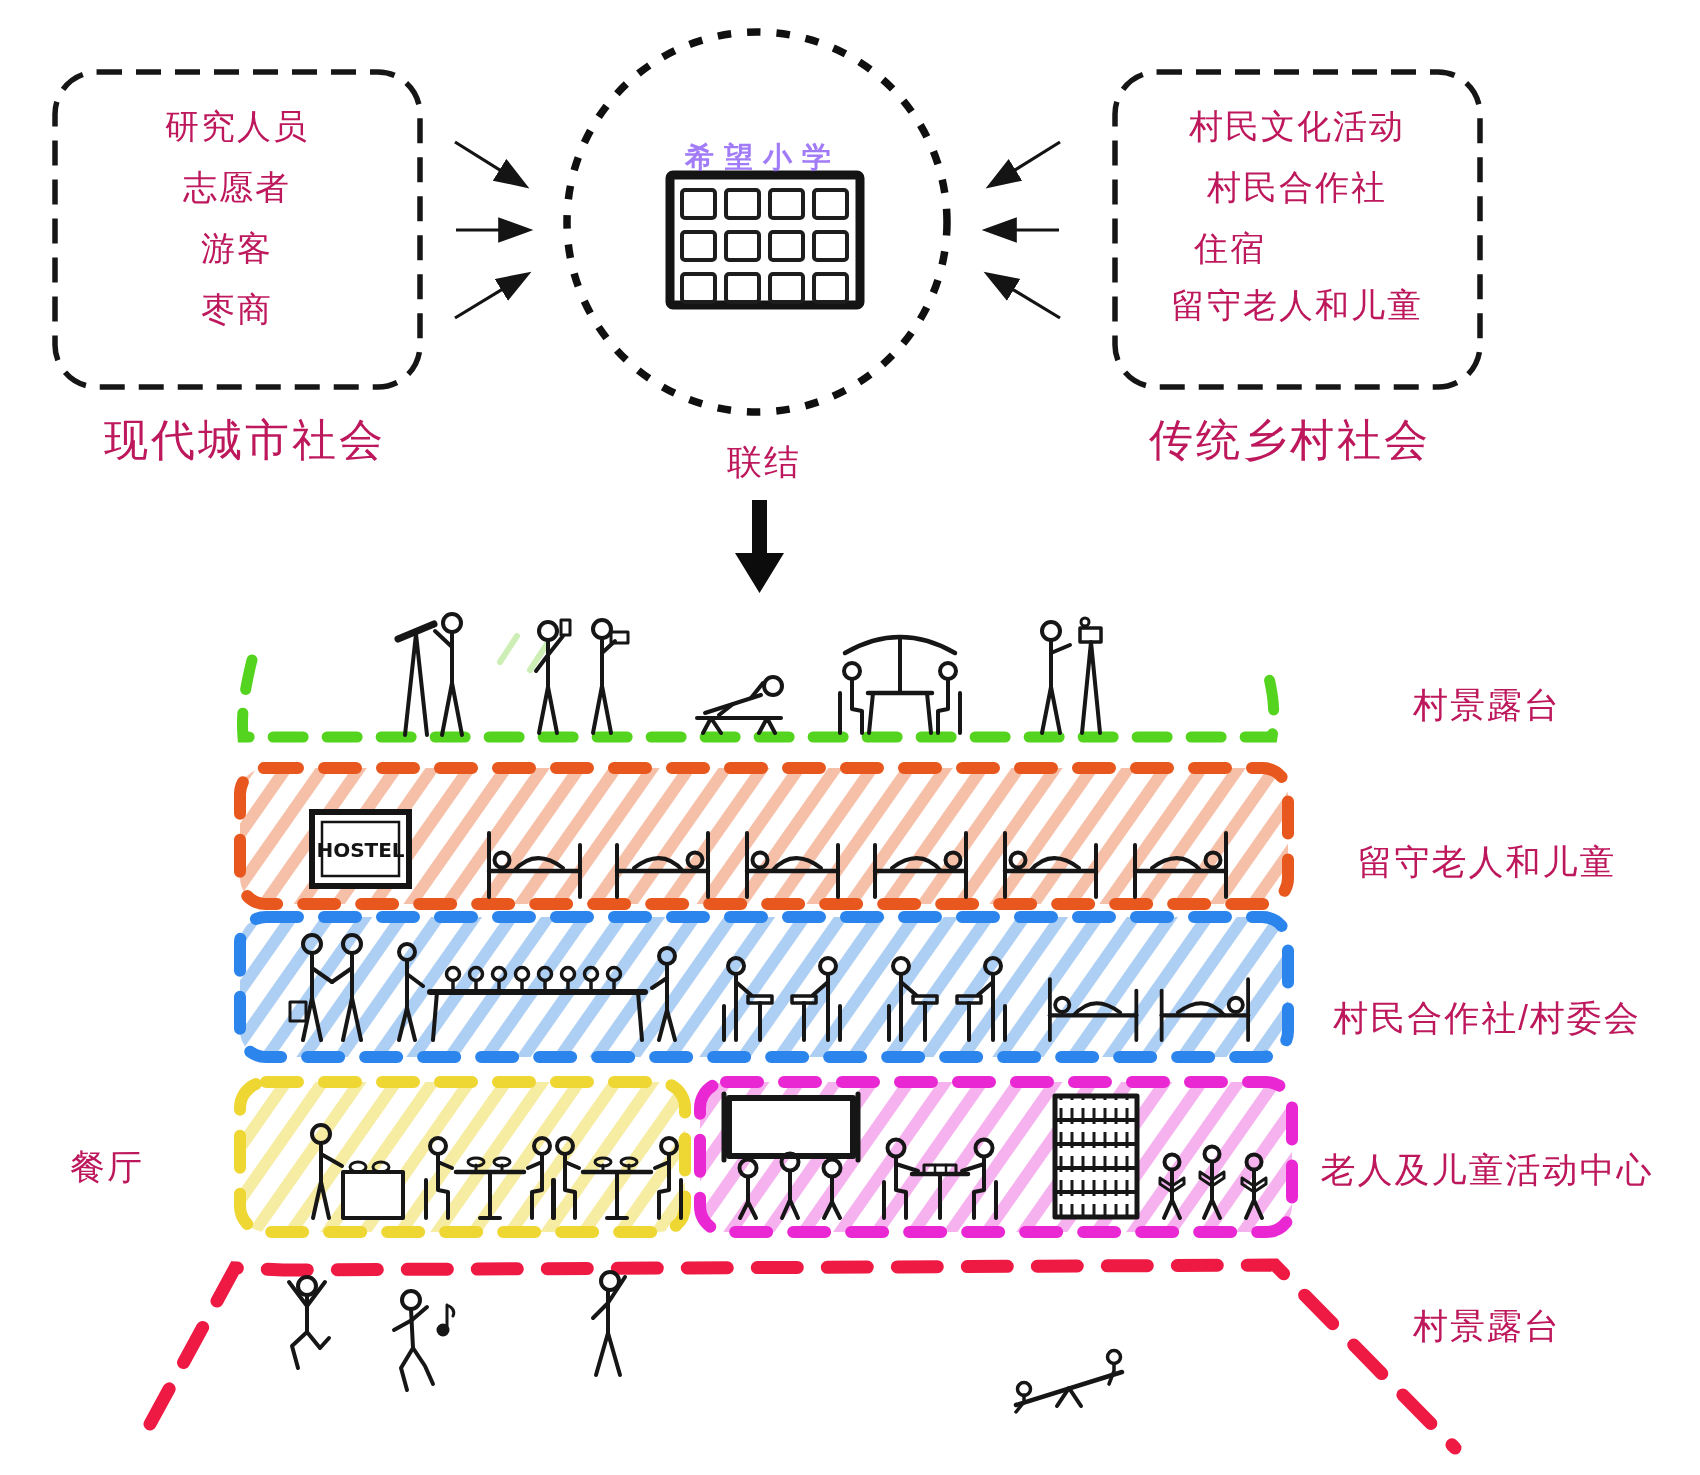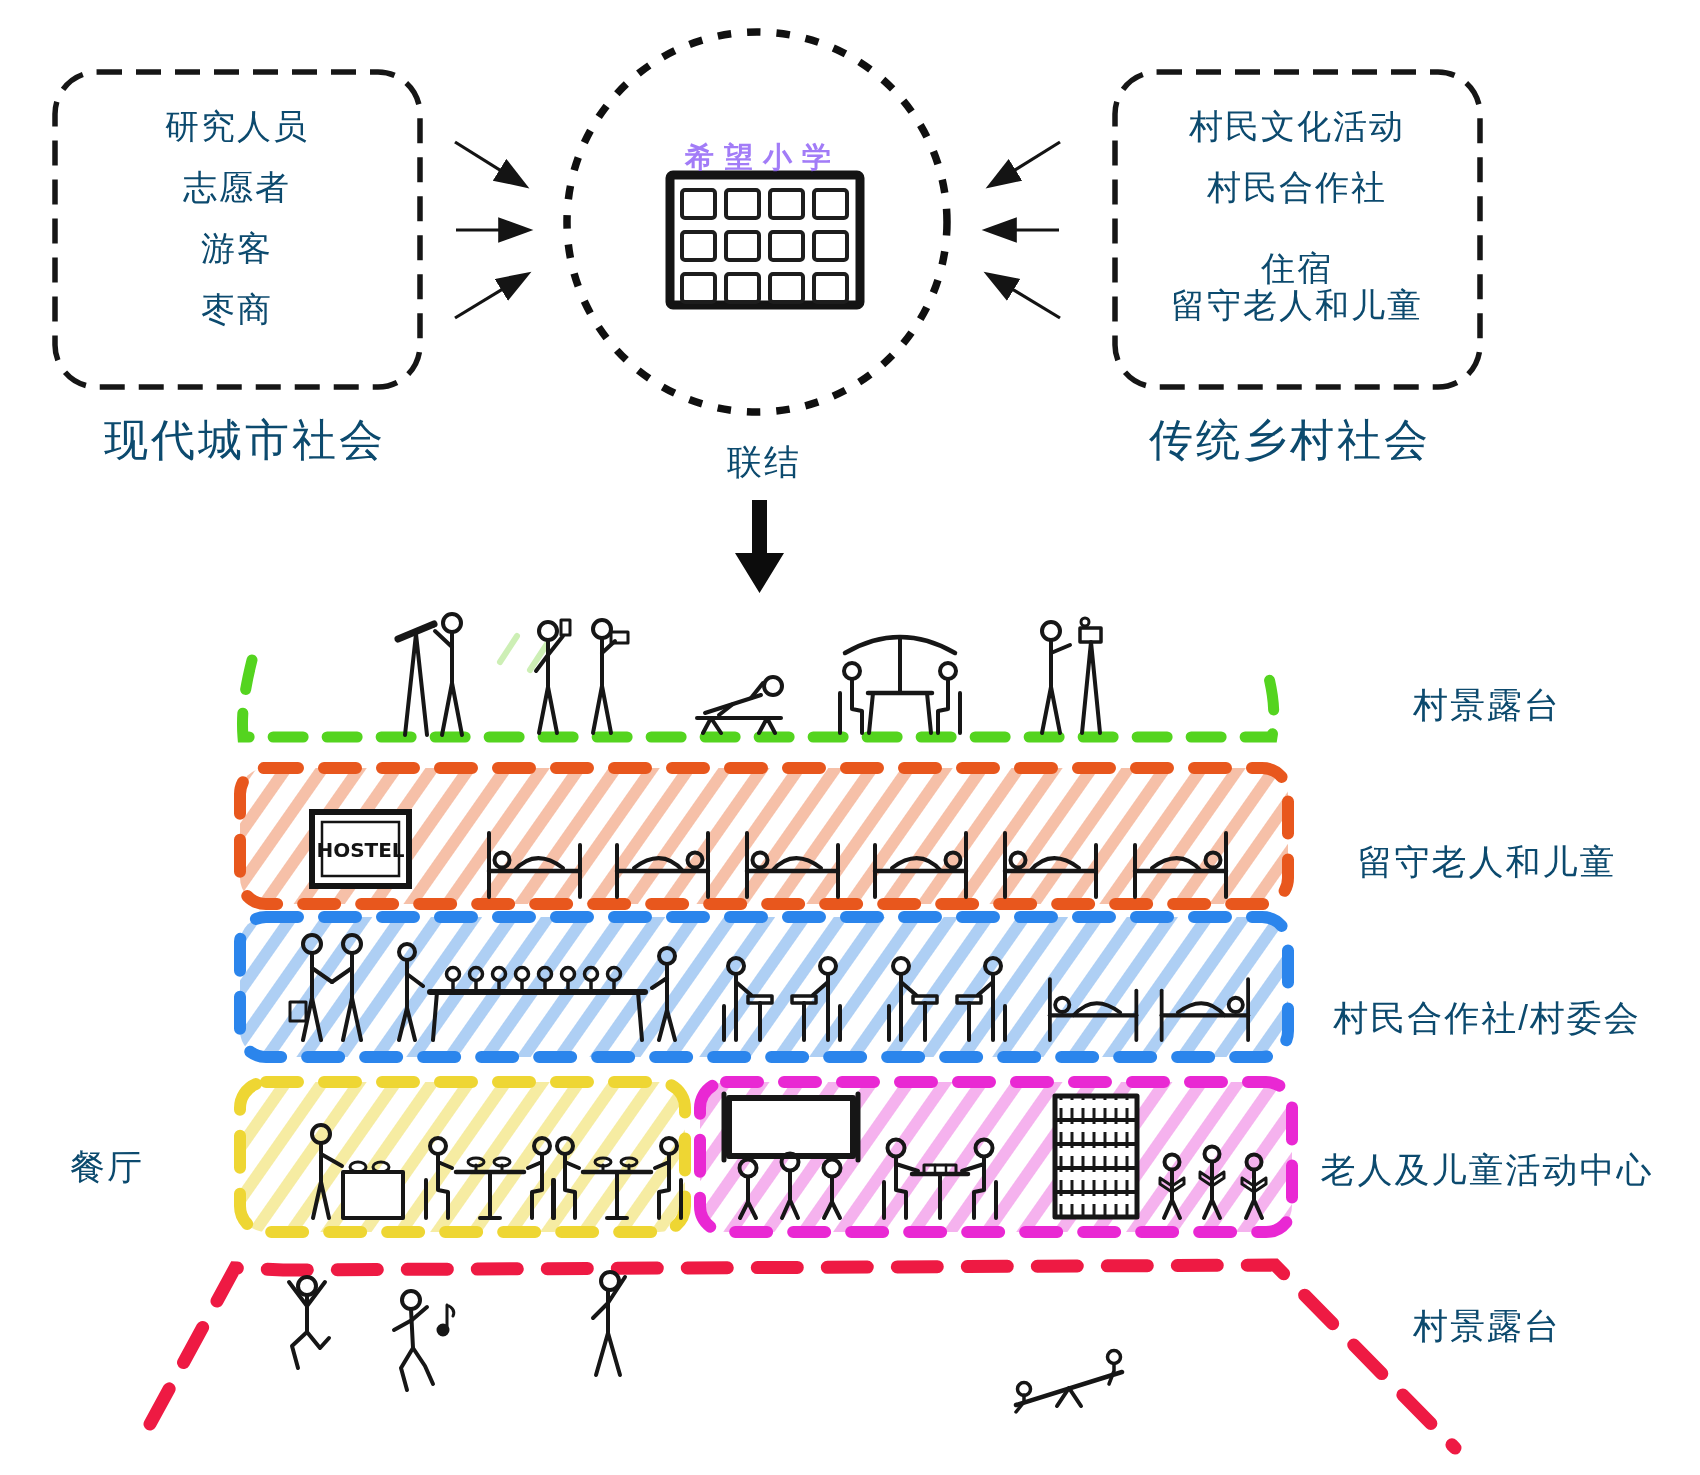--- a/index.html
+++ b/index.html
@@ -1,20 +1,20 @@
 <!DOCTYPE html>
 <html><head>
 <meta charset="utf-8">
 <style>
   html,body{margin:0;padding:0;background:#ffffff;}
   #stage{position:relative;width:1700px;height:1475px;background:#fff;overflow:hidden;
          font-family:"Liberation Sans", sans-serif;color:#2e2e2e;}
   #bg{position:absolute;left:0;top:0;}
   .lbl{position:absolute;transform:translate(-50%,-50%);white-space:nowrap;
-       text-align:center;color:#0c4a6e;letter-spacing:2px;}
+       text-align:center;color:#be185d;letter-spacing:2px;}
   .item{font-size:34px;}
   .seclbl{font-size:44px;letter-spacing:3px;}
   .floorlbl{font-size:35px;letter-spacing:2px;}
   .linklbl{font-size:35px;}
   .caption{font-size:29px;color:#8b5cf6;font-weight:bold;letter-spacing:10px;opacity:.8;}
 </style>
 </head>
 <body>
 
 <div id="stage">
@@ -323,21 +323,21 @@
 <div class="lbl item" style="left:237px;top:188px;">志愿者</div>
 <div class="lbl item" style="left:237px;top:249px;">游客</div>
 <div class="lbl item" style="left:237px;top:310px;">枣商</div>
 <div class="lbl seclbl" style="left:245px;top:440px;">现代城市社会</div>
 
 <div class="lbl caption" style="left:763px;top:158px;">希望小学</div>
 <div class="lbl linklbl" style="left:764px;top:462px;">联结</div>
 
 <div class="lbl item" style="left:1297px;top:127px;">村民文化活动</div>
 <div class="lbl item" style="left:1297px;top:188px;">村民合作社</div>
-<div class="lbl item" style="left:1297px;top:249px;margin-top:20px;">住宿</div>
+<div class="lbl item" style="left:1230px;top:249px;">住宿</div>
 <div class="lbl item" style="left:1297px;top:306px;">留守老人和儿童</div>
 <div class="lbl seclbl" style="left:1290px;top:440px;">传统乡村社会</div>
 
 <div class="lbl floorlbl" style="left:1487px;top:705px;">村景露台</div>
 <div class="lbl floorlbl" style="left:1487px;top:862px;">留守老人和儿童</div>
 <div class="lbl floorlbl" style="left:1487px;top:1018px;">村民合作社/村委会</div>
 <div class="lbl floorlbl" style="left:1487px;top:1170px;">老人及儿童活动中心</div>
 <div class="lbl floorlbl" style="left:1487px;top:1326px;">村景露台</div>
 <div class="lbl floorlbl" style="left:107px;top:1167px;">餐厅</div>
 

